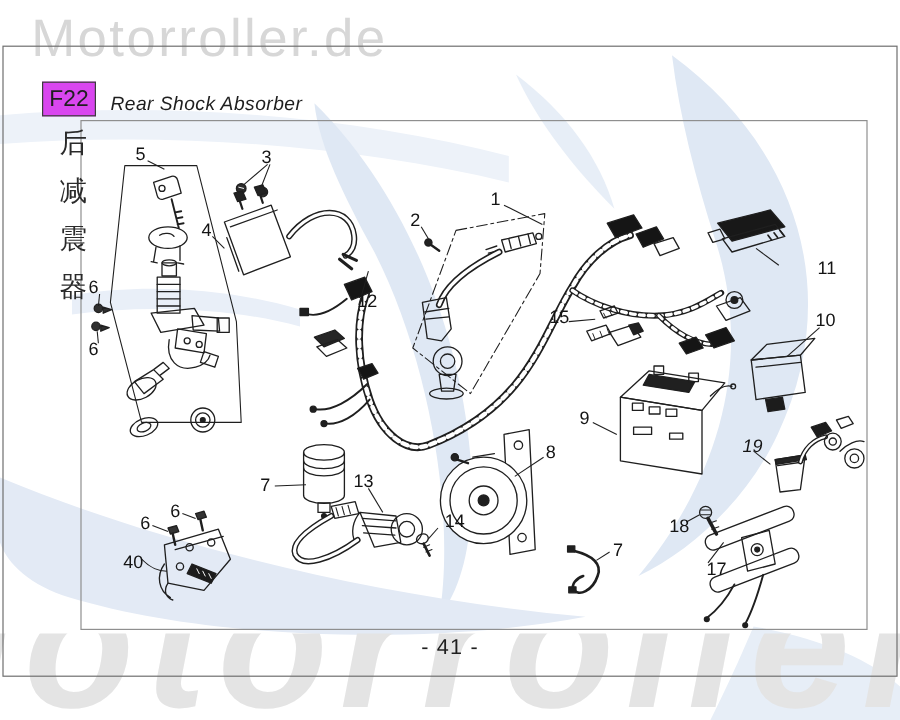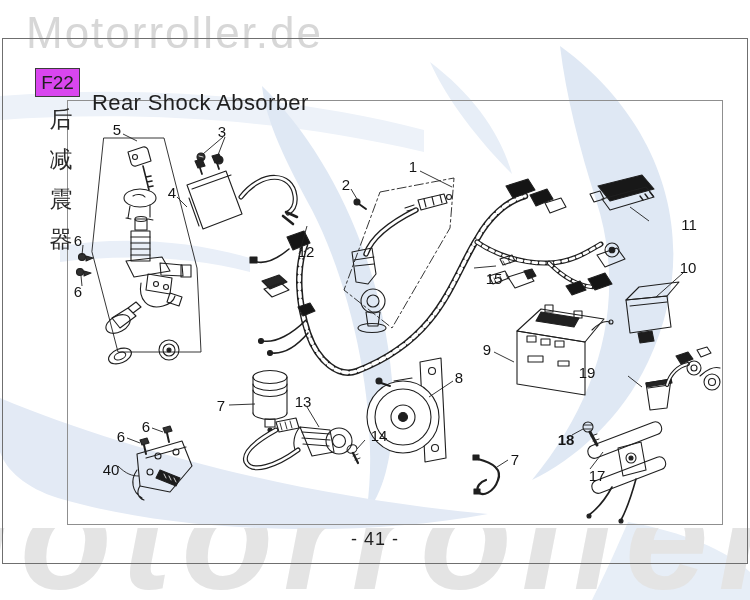--- a/index.html
+++ b/index.html
@@ -14,21 +14,21 @@
           font-style:italic;letter-spacing:10px;color:#e4e4e4;white-space:nowrap;line-height:1;}
   .wings{position:absolute;left:0;top:0;z-index:1;}
   
   .outer-border{position:absolute;left:2px;top:38px;width:744px;height:524px;
           border:1px solid #6f6f6f;z-index:5;pointer-events:none;}
   .inner-frame{position:absolute;left:67px;top:100px;width:654px;height:423px;
           border:1px solid #8f8f8f;z-index:3;background:transparent;}
   
   .fcode{position:absolute;left:35px;top:68px;width:43px;height:27px;border:1px solid #3c3c3c;
           display:flex;align-items:center;justify-content:center;font-size:19px;z-index:6;background:#d946ef;}
-  .title{position:absolute;left:92px;top:90px;font-size:22px;letter-spacing:.4px;z-index:6;}
+  .title{position:absolute;left:92px;top:79px;font-size:16px;letter-spacing:.4px;z-index:6;font-style:italic;}
   
   .cjk{position:absolute;left:46px;top:104px;width:30px;display:flex;flex-direction:column;
        gap:9px;align-items:center;font-family:"Liberation Serif",serif;font-size:23px;
        color:#2a2a2a;z-index:6;}
   
   .art{position:absolute;left:0;top:0;z-index:4;}
   .co{position:absolute;transform:translate(-50%,-50%);font-size:15px;color:#141414;
       z-index:6;line-height:1;}
   .pagenum{position:absolute;left:50%;top:529px;transform:translateX(-50%);
       font-size:18px;letter-spacing:1px;z-index:7;}
@@ -305,21 +305,21 @@
   <span class="co" style="left: 121px; top: 436px;">6</span>
   <span class="co" style="left: 146px; top: 426px;">6</span>
   <span class="co" style="left: 221px; top: 405px;">7</span>
   <span class="co" style="left: 459px; top: 377px;">8</span>
   <span class="co" style="left: 487px; top: 349px;">9</span>
   <span class="co" style="left: 688px; top: 267px;">10</span>
   <span class="co" style="left: 656px; top: 224px; margin-left: 33px;">11</span>
   <span class="co" style="left: 306px; top: 219px; margin-top: 32px;">12</span>
   <span class="co" style="left: 303px; top: 401px;">13</span>
   <span class="co" style="left: 369px; top: 435px; margin-left: 10px;">14</span>
-  <span class="co" style="left: 466px; top: 278px; margin-left: 28px;">15</span>
+  <span class="co" style="left: 466px; top: 265px;">15</span>
   <span class="co" style="left: 515px; top: 459px;">7</span>
   <span class="co" style="left: 585px; top: 475px; margin-left: 12px;">17</span>
-  <span class="co" style="left: 566px; top: 439px; font-weight: bold;">18</span>
-  <span class="co" style="left: 587px; top: 372px;">19</span>
+  <span class="co" style="left: 566px; top: 439px;">18</span>
+  <span class="co" style="left: 627px; top: 372px; font-style: italic;">19</span>
   <span class="co" style="left: 111px; top: 469px;">40</span>
 
   <div class="pagenum">- 41 -</div>
 </div>
 
 </body></html>

